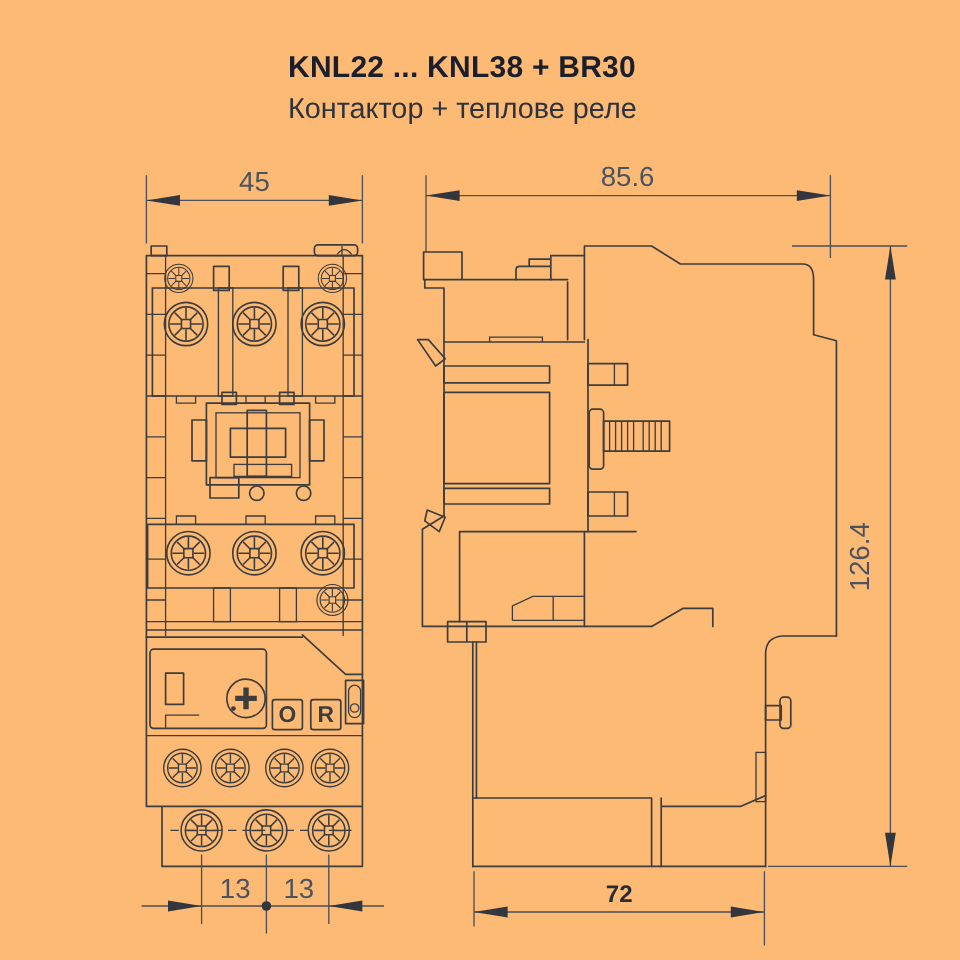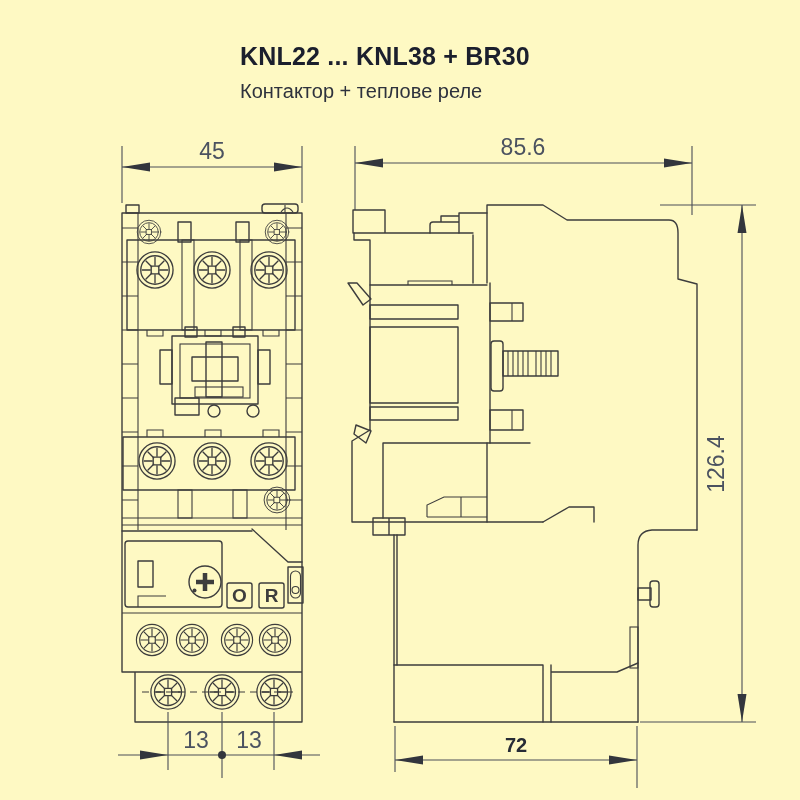--- a/index.html
+++ b/index.html
@@ -1,20 +1,20 @@
 <!DOCTYPE html>
 <html><head>
 <meta charset="utf-8">
 <style>
   html,body{margin:0;padding:0;background:#ffffff;}
-  .stage{position:relative;width:800px;height:800px;background:#fef9c3;overflow:hidden;
+  .stage{position:relative;width:800px;height:800px;background:#fdba74;overflow:hidden;
          font-family:"Liberation Sans", sans-serif;}
   .hdr{position:absolute;left:240px;top:42px;width:380px;}
   .hdr .title{font-size:25px;font-weight:bold;color:#1b1f2d;letter-spacing:.2px;}
-  .hdr .sub{font-size:20px;color:#2e323d;line-height:24px;margin-top:8px;}
+  .hdr .sub{font-size:24px;color:#2e323d;line-height:24px;margin-top:8px;}
   svg{position:absolute;left:0;top:0;}
   .ln{stroke:#3d3d3d;stroke-width:1.4;fill:none;stroke-linejoin:round;stroke-linecap:round;}
   .thin{stroke:#3d3d3d;stroke-width:1.1;fill:none;}
   .dim{stroke:#4a4f58;stroke-width:1.1;fill:none;}
   .arr{fill:#33363d;stroke:none;}
   .dimtxt{font-family:"Liberation Sans",sans-serif;font-size:23px;fill:#4b5260;}
   .dimtxt-b{font-family:"Liberation Sans",sans-serif;font-size:20px;font-weight:bold;fill:#272c36;}
   .btntxt{font-family:"Liberation Sans",sans-serif;font-size:19px;font-weight:bold;fill:#3d3d3d;}
   .dash{stroke:#3d3d3d;stroke-width:1.1;fill:none;stroke-dasharray:7 5;}
 </style>

